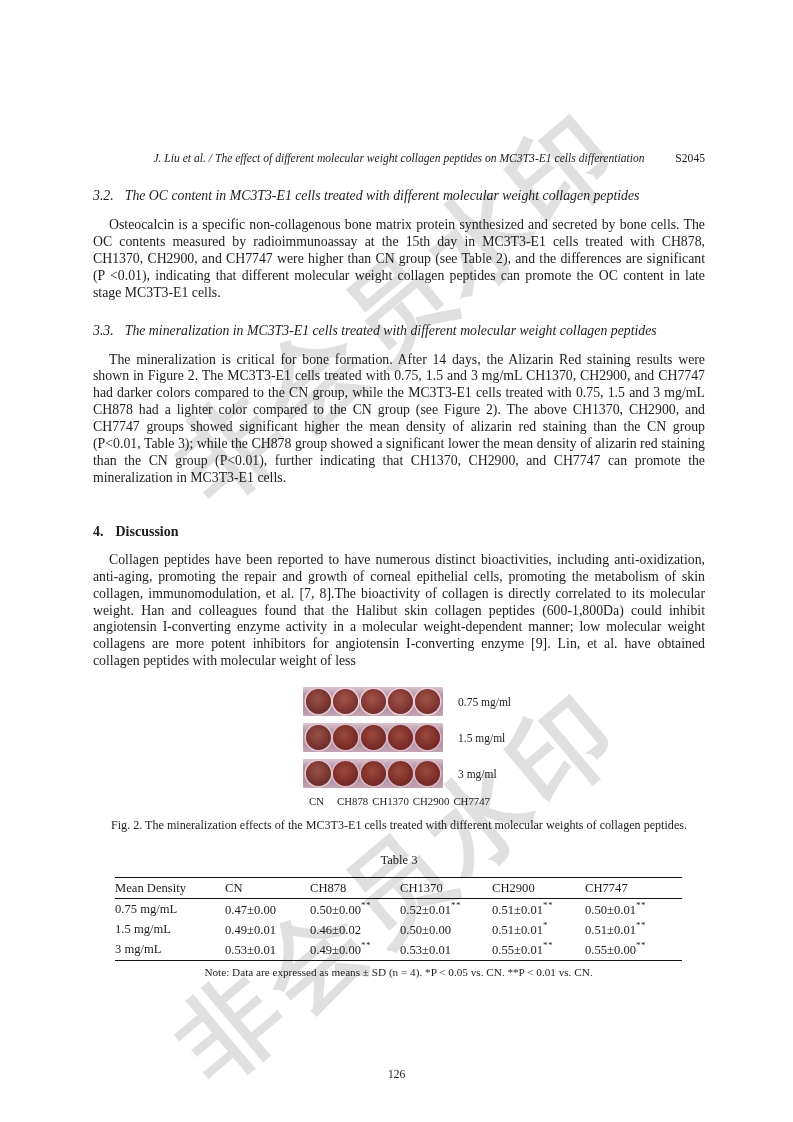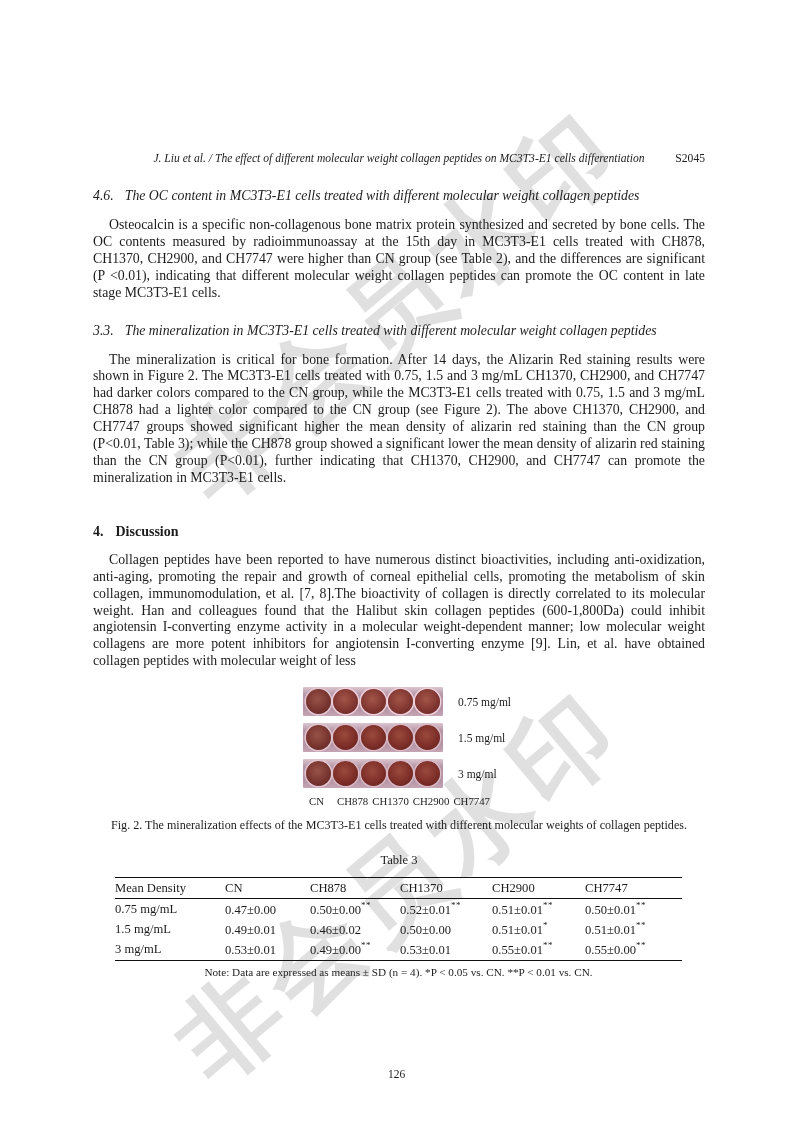--- a/index.html
+++ b/index.html
@@ -81,21 +81,21 @@
   <div class="watermark wm-bottom" style="color: rgb(224, 224, 224);">非会员水印</div>
 
   <div class="content">
 
     <div class="header-row">
       <div class="running-title">J. Liu et al. / The effect of different molecular weight collagen peptides on MC3T3-E1 cells differentiation</div>
       <div class="page-id">S2045</div>
     </div>
 
     <div class="section-heading">
-      <span class="sec-num">4.6.</span><span class="sec-title">The OC content in MC3T3-E1 cells treated with different molecular weight collagen peptides</span>
+      <span class="sec-num">3.2.</span><span class="sec-title">The OC content in MC3T3-E1 cells treated with different molecular weight collagen peptides</span>
     </div>
     <p class="par">Osteocalcin is a specific non-collagenous bone matrix protein synthesized and secreted by bone cells. The OC contents measured by radioimmunoassay at the 15th day in MC3T3-E1 cells treated with CH878, CH1370, CH2900, and CH7747 were higher than CN group (see Table 2), and the differences are significant (P &lt;0.01), indicating that different molecular weight collagen peptides can promote the OC content in late stage MC3T3-E1 cells.</p>
 
     <div class="section-heading">
       <span class="sec-num">3.3.</span><span class="sec-title">The mineralization in MC3T3-E1 cells treated with different molecular weight collagen peptides</span>
     </div>
     <p class="par">The mineralization is critical for bone formation. After 14 days, the Alizarin Red staining results were shown in Figure 2. The MC3T3-E1 cells treated with 0.75, 1.5 and 3 mg/mL CH1370, CH2900, and CH7747 had darker colors compared to the CN group, while the MC3T3-E1 cells treated with 0.75, 1.5 and 3 mg/mL CH878 had a lighter color compared to the CN group (see Figure 2). The above CH1370, CH2900, and CH7747 groups showed significant higher the mean density of alizarin red staining than the CN group (P&lt;0.01, Table 3); while the CH878 group showed a significant lower the mean density of alizarin red staining than the CN group (P&lt;0.01), further indicating that CH1370, CH2900, and CH7747 can promote the mineralization in MC3T3-E1 cells.</p>
 
     <div class="section-heading discussion-heading">
       <span class="sec-num">4.</span><span class="sec-title">Discussion</span>

